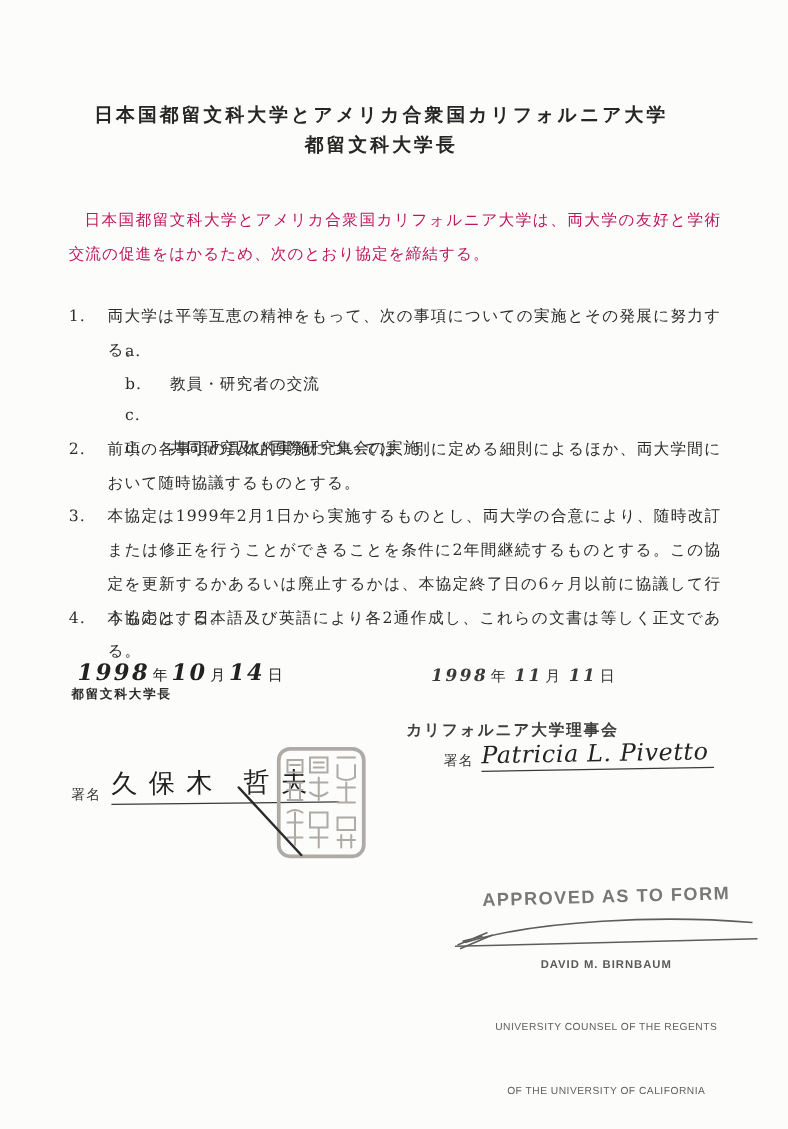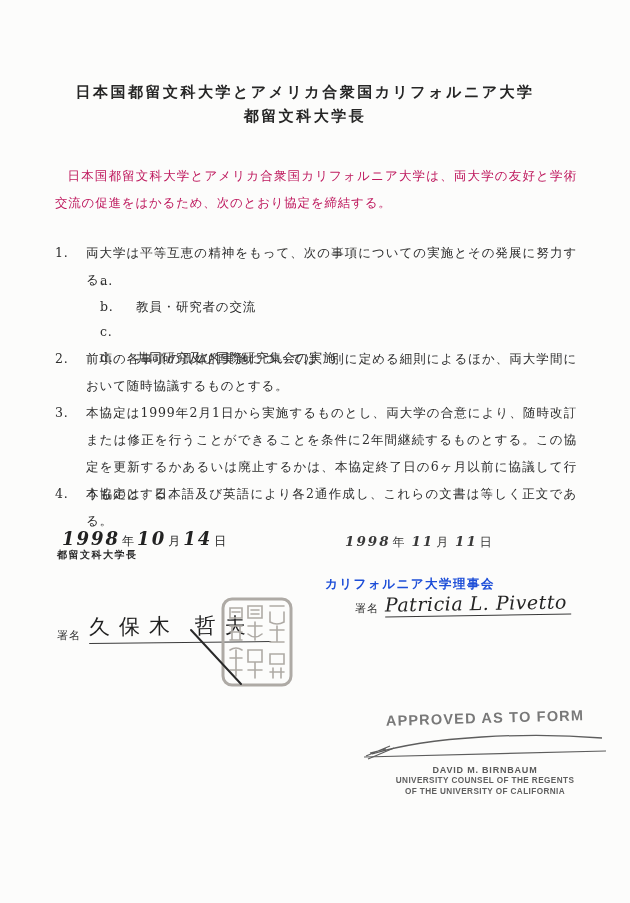--- a/index.html
+++ b/index.html
@@ -38,21 +38,21 @@
   .date-right{left:345px;top:533px;font-size:12px;color:#333;}
   .hand-num{
     font-family:"DejaVu Serif","Liberation Serif",serif;
     font-style:italic;font-weight:700;letter-spacing:2px;margin-top:38px;
   }
   .date-left .hand-num{font-size:18px;}
   .date-right .hand-num{font-size:13.5px;font-weight:600;color:#3a3a3a;}
   .date-unit{font-style:normal;font-weight:400;font-size:12px;letter-spacing:1px;padding:0 2px;}
   
   .org-left{left:57px;top:548px;font-size:10px;font-weight:600;letter-spacing:1.5px;color:#2b2b2b;}
-  .org-right{left:325px;top:576px;font-size:12.5px;font-weight:600;letter-spacing:1.5px;color:#1d4ed8;}
+  .org-right{left:325px;top:576px;font-size:12.5px;font-weight:600;letter-spacing:1.5px;color:#404040;}
   
   .sig-left{left:57px;top:612px;width:250px;height:90px;}
   .sig-right{left:355px;top:592px;width:230px;}
   .sig-label{font-size:11px;letter-spacing:1px;color:#333;vertical-align:bottom;}
   .sig-line-jp{
     display:inline-block;width:182px;margin-left:8px;
     border-bottom:1.3px solid #3a3a3a;padding-bottom:2px;
     font-size:21px;font-weight:500;letter-spacing:9px;color:#1f1f1f;
     transform:rotate(-.6deg);white-space:nowrap;
   }
@@ -66,21 +66,21 @@
   .seal{left:163px;top:-16px;position:absolute;}
   .sig-tail{left:128px;top:14px;position:absolute;}
   
   .approval{left:355px;top:710px;width:260px;text-align:center;
     font-family:"Liberation Sans","DejaVu Sans",sans-serif;}
   .stamp-line{
     font-size:14.5px;font-weight:700;letter-spacing:1.2px;color:#6d6d6d;
     transform:rotate(-1.6deg);opacity:.92;
   }
   .counsel-name{font-size:9px;font-weight:700;letter-spacing:.8px;color:#5a5a5a;margin-top:1px;text-align:center;}
-  .counsel-line{font-size:8.2px;font-weight:700;letter-spacing:.4px;color:#5f5f5f;line-height:11px;}
+  .counsel-line{font-size:8.2px;font-weight:400;letter-spacing:.4px;color:#5f5f5f;line-height:11px;margin-top:40px;}
   .swoosh{margin:2px 0 0 0;}
 </style>
 </head>
 <body>
 
 <div>
 
   <div class="abs title-block">
     <div>日本国都留文科大学とアメリカ合衆国カリフォルニア大学</div>
     <div>都留文科大学長</div>

